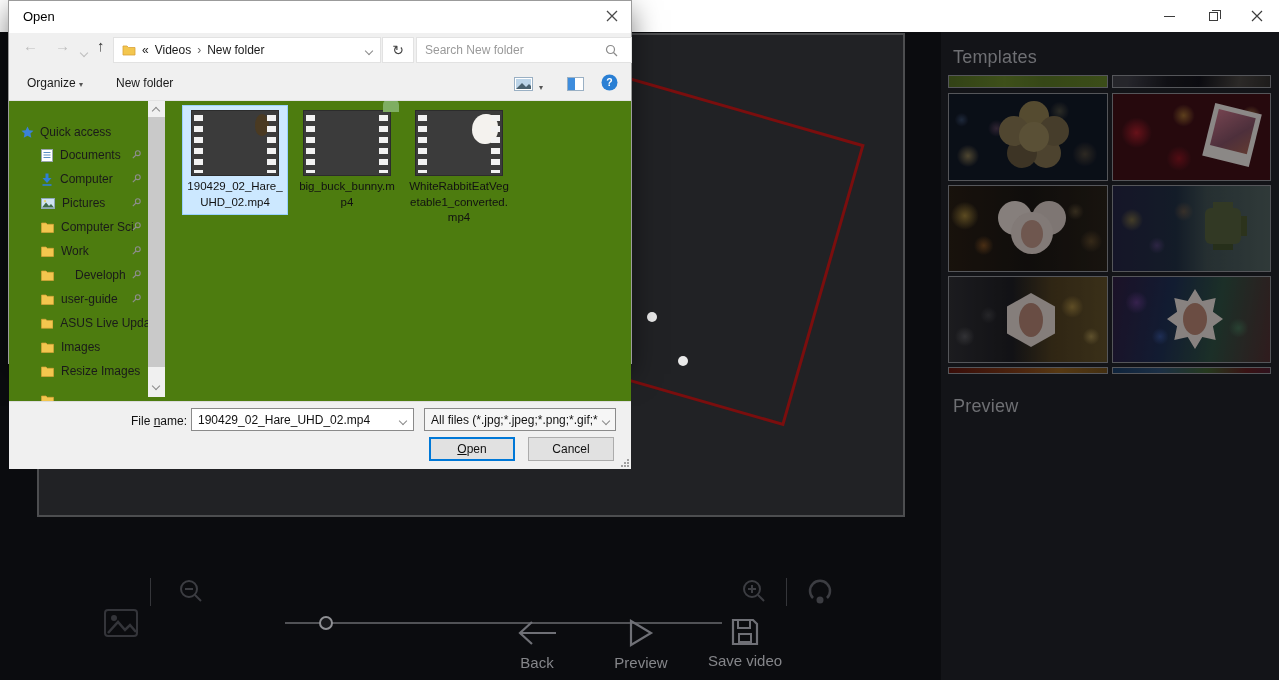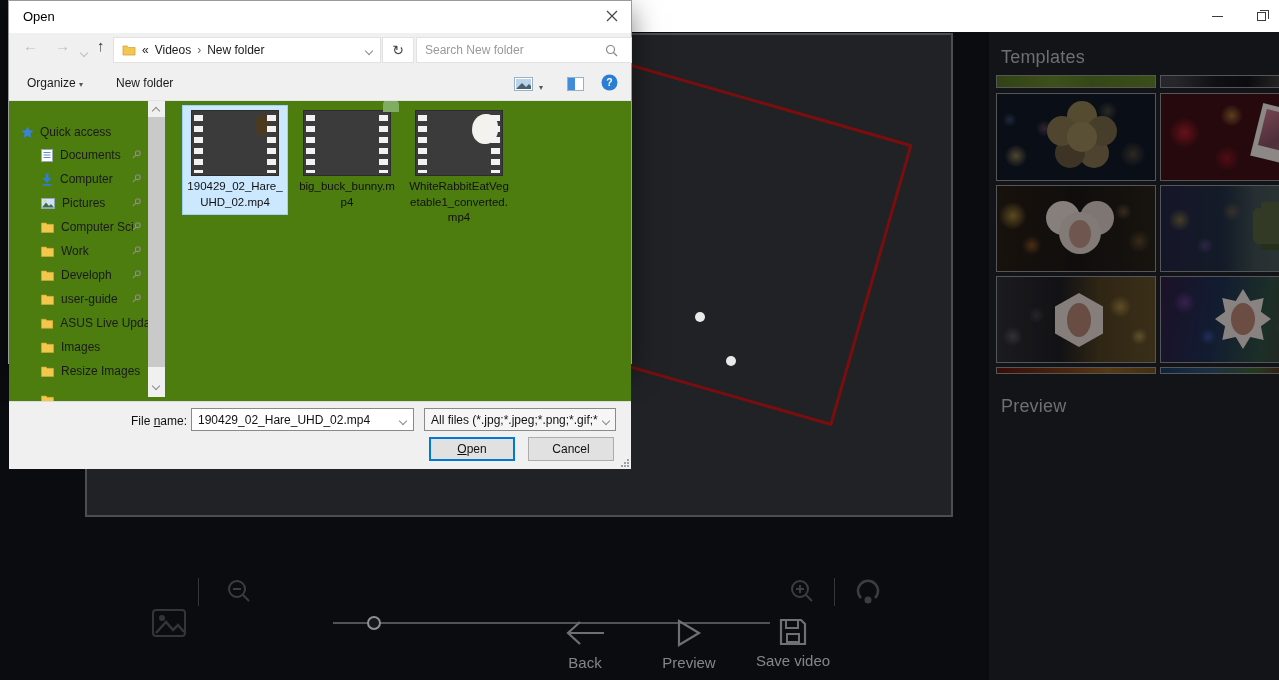--- a/index.html
+++ b/index.html
@@ -1,20 +1,20 @@
 <!DOCTYPE html>
 <html><head>
 <meta charset="utf-8">
 <style>
   * { margin:0; padding:0; box-sizing:border-box; }
   html,body { width:1279px; height:680px; overflow:hidden; background:#0b0c0f;
     font-family:"Liberation Sans","DejaVu Sans",sans-serif; }
 
   
-  #app { position:absolute; inset:0; background:#22c55e;margin-left:48px; }
+  #app { position:absolute; inset:0; background:#22c55e; }
   #app-titlebar { position:absolute; left:0; top:0; width:1279px; height:32px; background:#ffffff; }
   .winctl { position:absolute; top:0; width:44px; height:32px; display:flex; align-items:center; justify-content:center; }
   .min-glyph { width:11px; height:1px; background:#3c3c3c; }
   .restore-glyph { width:9px; height:9px; border:1px solid #3c3c3c; position:relative; background:#fff; }
   .restore-glyph::before { content:""; position:absolute; left:2px; top:-3px; width:8px; height:8px; border:1px solid #3c3c3c; border-left:none; border-bottom:none; }
   #app-main { position:absolute; left:0; top:32px; width:1279px; height:648px; background:#0b0c0f; }
 
   
   #canvas { position:absolute; left:37px; top:1px; width:868px; height:484px; background:#212225; border:2px solid #4d4e50; overflow:hidden; }
   #crop-rect { position:absolute; left:295px; top:35px; width:500px; height:293px; border:3px solid #7a0e0e; transform:rotate(16deg); }
@@ -404,21 +404,21 @@
       <svg width="13" height="11" viewBox="0 0 13 11">
           <path d="M.5 1 H5 L6.3 2.3 H12.5 V10.5 H.5 Z" fill="#f3c64e" stroke="#d9a238" stroke-width=".7"></path>
         </svg>
       <span class="lbl">Work</span>
       <svg class="pin" width="11" height="11" viewBox="0 0 11 11">
           <circle cx="6.8" cy="4.2" r="2.4" fill="none" stroke="#8e8e8e" stroke-width="1.1"></circle>
           <line x1="5" y1="6" x2="1.8" y2="9.2" stroke="#8e8e8e" stroke-width="1.1"></line>
         </svg>
     </div>
 
-    <div class="side-row" style="top:163px; padding-left:32px; gap:7px;">
+    <div class="side-row" style="top:163px; padding-left:32px; gap:21px;">
       <svg width="13" height="11" viewBox="0 0 13 11">
           <path d="M.5 1 H5 L6.3 2.3 H12.5 V10.5 H.5 Z" fill="#f3c64e" stroke="#d9a238" stroke-width=".7"></path>
         </svg>
       <span class="lbl">Developh</span>
       <svg class="pin" width="11" height="11" viewBox="0 0 11 11">
           <circle cx="6.8" cy="4.2" r="2.4" fill="none" stroke="#8e8e8e" stroke-width="1.1"></circle>
           <line x1="5" y1="6" x2="1.8" y2="9.2" stroke="#8e8e8e" stroke-width="1.1"></line>
         </svg>
     </div>
 

